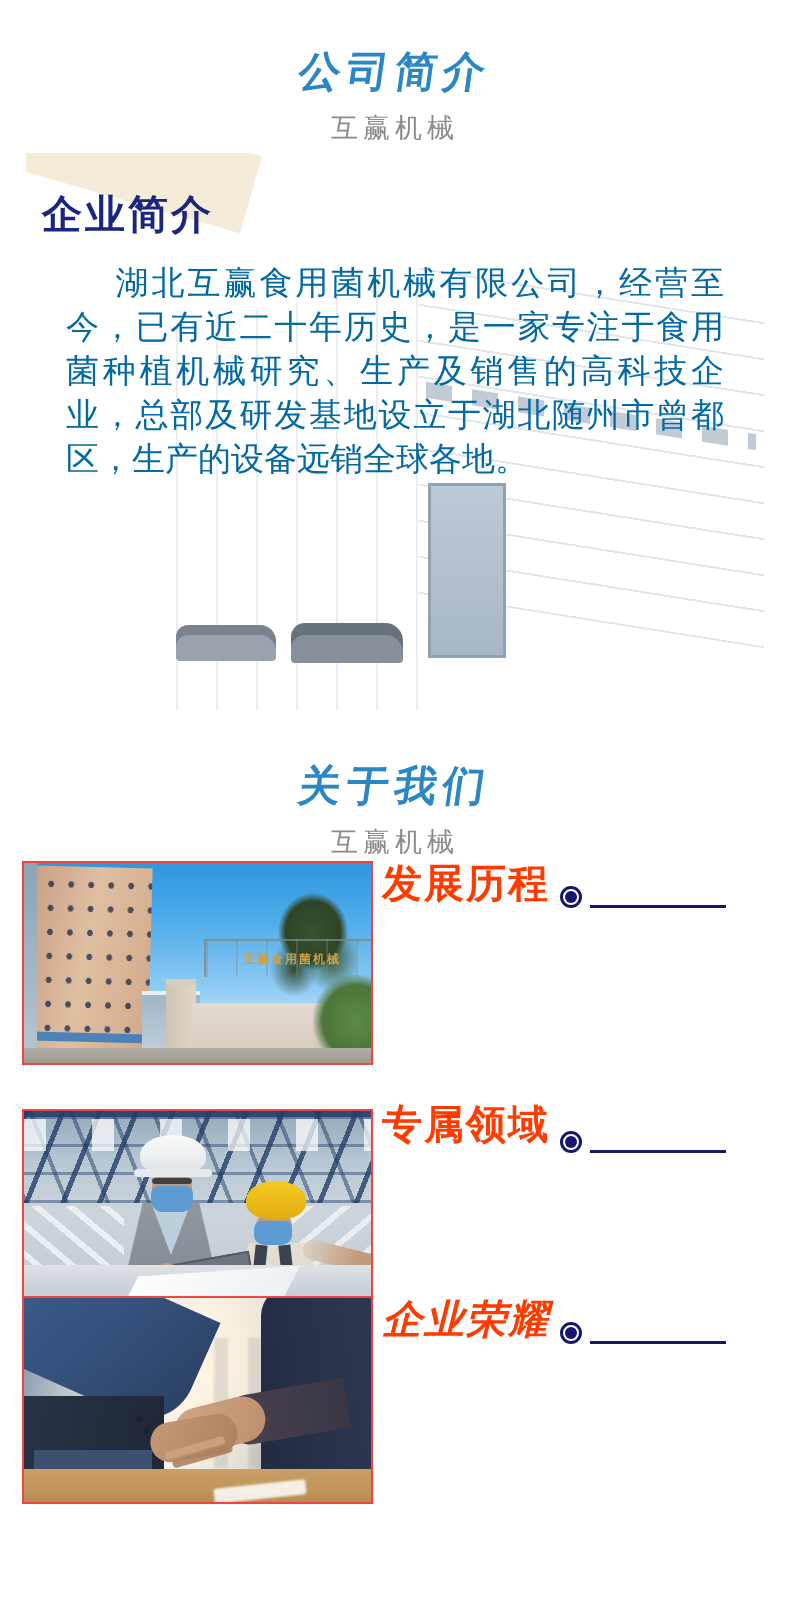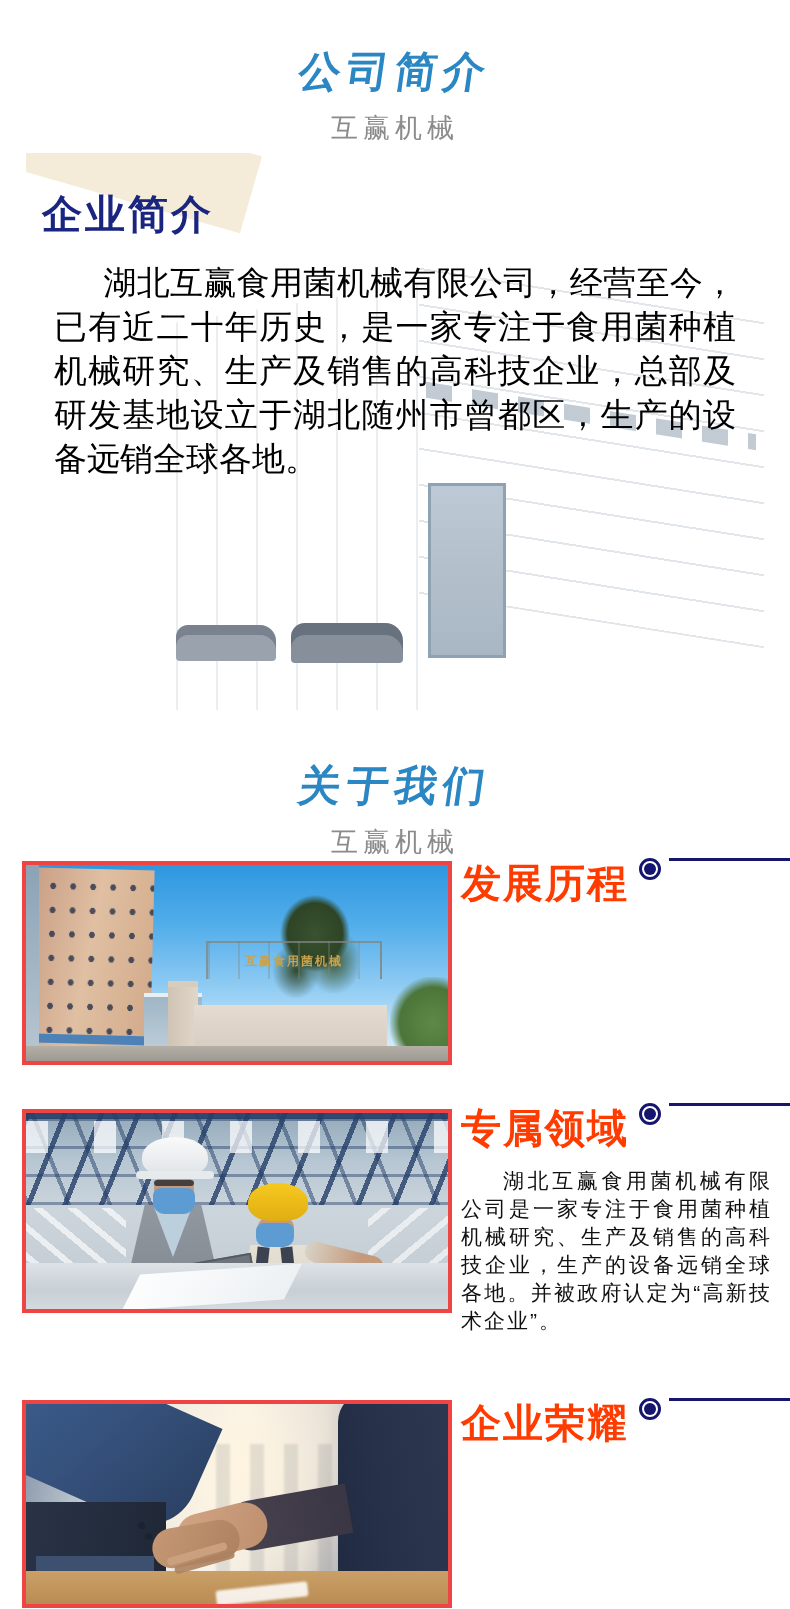--- a/index.html
+++ b/index.html
@@ -36,34 +36,34 @@
   .hb-ground{ left:0; bottom:0; width:100%; height:115px;
               background:linear-gradient(180deg,rgba(231,228,224,0) 0%,#e8e5e0 45%,#f2f0ed 100%); }
   .hb-car1  { left:150px; top:472px; width:100px; height:36px; background:#9aa3ad;
               border-radius:12px 16px 4px 4px; box-shadow:inset 0 10px 0 rgba(60,70,85,.35); }
   .hb-car2  { left:265px; top:470px; width:112px; height:40px; background:#868f9a;
               border-radius:14px 18px 4px 4px; box-shadow:inset 0 12px 0 rgba(50,60,75,.35); }
   .hb-wash  { inset:0; background:rgba(255,255,255,.42); }
   .hero-content { position:relative; z-index:2; }
   .hero-title { font-size:40px; line-height:50px; font-weight:900; color:#1a2580;
                 letter-spacing:3px; margin:36px 0 0 16px; }
-  .hero p { font-size:33px; line-height:44px; color:#000000; margin:0 28px; text-align:justify; }
+  .hero p { font-size:33px; line-height:44px; color:#0369a1; margin:0 40px; text-align:justify; }
   .hero p.first { margin-top:22px; text-indent:1.5em; }
   .hero p.second { text-indent:2.2em; }
 
   
   .about-hdr { position:absolute; top:758px; left:0; width:790px; text-align:center; }
 
   
   .sec { position:absolute; left:22px; width:752px; display:flex; gap:9px; }
-  .sec-img { width:430px; flex:none; position:relative; overflow:hidden;
-             border:4px solid #ef4444; background:#4c1d95; }
+  .sec-img { width:351px; flex:none; position:relative; overflow:hidden;
+             border:2px solid #ef4444; background:#4c1d95; }
   .sec-img div { position:absolute; }
   .sec-body { flex:1; min-width:0; padding-right:2px; }
-  .title-row { display:flex; align-items:flex-start; gap:10px; height:50px; }
+  .title-row { display:flex; align-items:flex-end; gap:10px; height:50px; }
   .sec-title { font-size:40px; line-height:50px; font-weight:900; color:#ff3b00; letter-spacing:2px; white-space:nowrap; }
   .tl-dot { width:22px; height:22px; flex:none; border:3px solid #16166e; border-radius:50%;
             background:#ffffff; display:flex; align-items:center; justify-content:center; }
   .tl-dot-inner { width:12px; height:12px; border-radius:50%; background:#16166e; }
   .tl-line { height:3px; background:#16166e; width:136px; flex:none; margin-left:-2px; }
   .sec p { margin-top:14px; font-size:21px; line-height:28px; letter-spacing:2px;
            color:#111111; text-align:justify; text-indent:2em; }
 
   
   .p1-sky   { inset:0; background:linear-gradient(180deg,#2e97df 0%,#51adea 30%,#8fcbf3 62%,#c5e6fa 86%,#e2f2fc 100%); }
@@ -221,21 +221,21 @@
     <div class="title-row">
       <span class="sec-title">发展历程</span>
       <span class="tl-dot">
           <span class="tl-dot-inner"></span>
         </span>
       <span class="tl-line"></span>
     </div>
   </div>
 </section>
 
-<section class="sec" style="top:1103px;">
+<section class="sec" style="top:1103px;font-family:Liberation Mono, monospace;">
   <div class="sec-img" style="height:204px; margin-top:6px;">
     <div class="p2-bg"></div>
     <div class="p2-truss"></div>
     <div class="p2-skylight"></div>
     <div class="p2-metalL"></div>
     <div class="p2-metalR"></div>
     <div class="p2-man-body"></div>
     <div class="p2-man-shirt"></div>
     <div class="p2-face"></div>
     <div class="p2-glasses"></div>
@@ -256,25 +256,24 @@
     <div class="p2-sheet"></div>
   </div>
   <div class="sec-body">
     <div class="title-row">
       <span class="sec-title">专属领域</span>
       <span class="tl-dot">
           <span class="tl-dot-inner"></span>
         </span>
       <span class="tl-line"></span>
     </div>
-    <p>湖北互赢食用菌机械有限公司是一家专注于食用菌种植机械研究、生产及销售的高科技企业，生产的设备远销全球各地。并被政府认定为“高新技术企业”。</p>
-  </div>
-</section>
-
-<section class="sec" style="top:1398px;">
+  </div>
+</section>
+
+<section class="sec" style="top:1294px;font-style:italic;">
   <div class="sec-img" style="height:208px; margin-top:2px;">
     <div class="p3-bg"></div>
     <div class="p3-bars"></div>
     <div class="p3-sleeveL"></div>
     <div class="p3-torsoL"></div>
     <div class="p3-jeans"></div>
     <div class="p3-btn"></div>
     <div class="p3-torsoR"></div>
     <div class="p3-armR"></div>
     <div class="p3-desk"></div>

